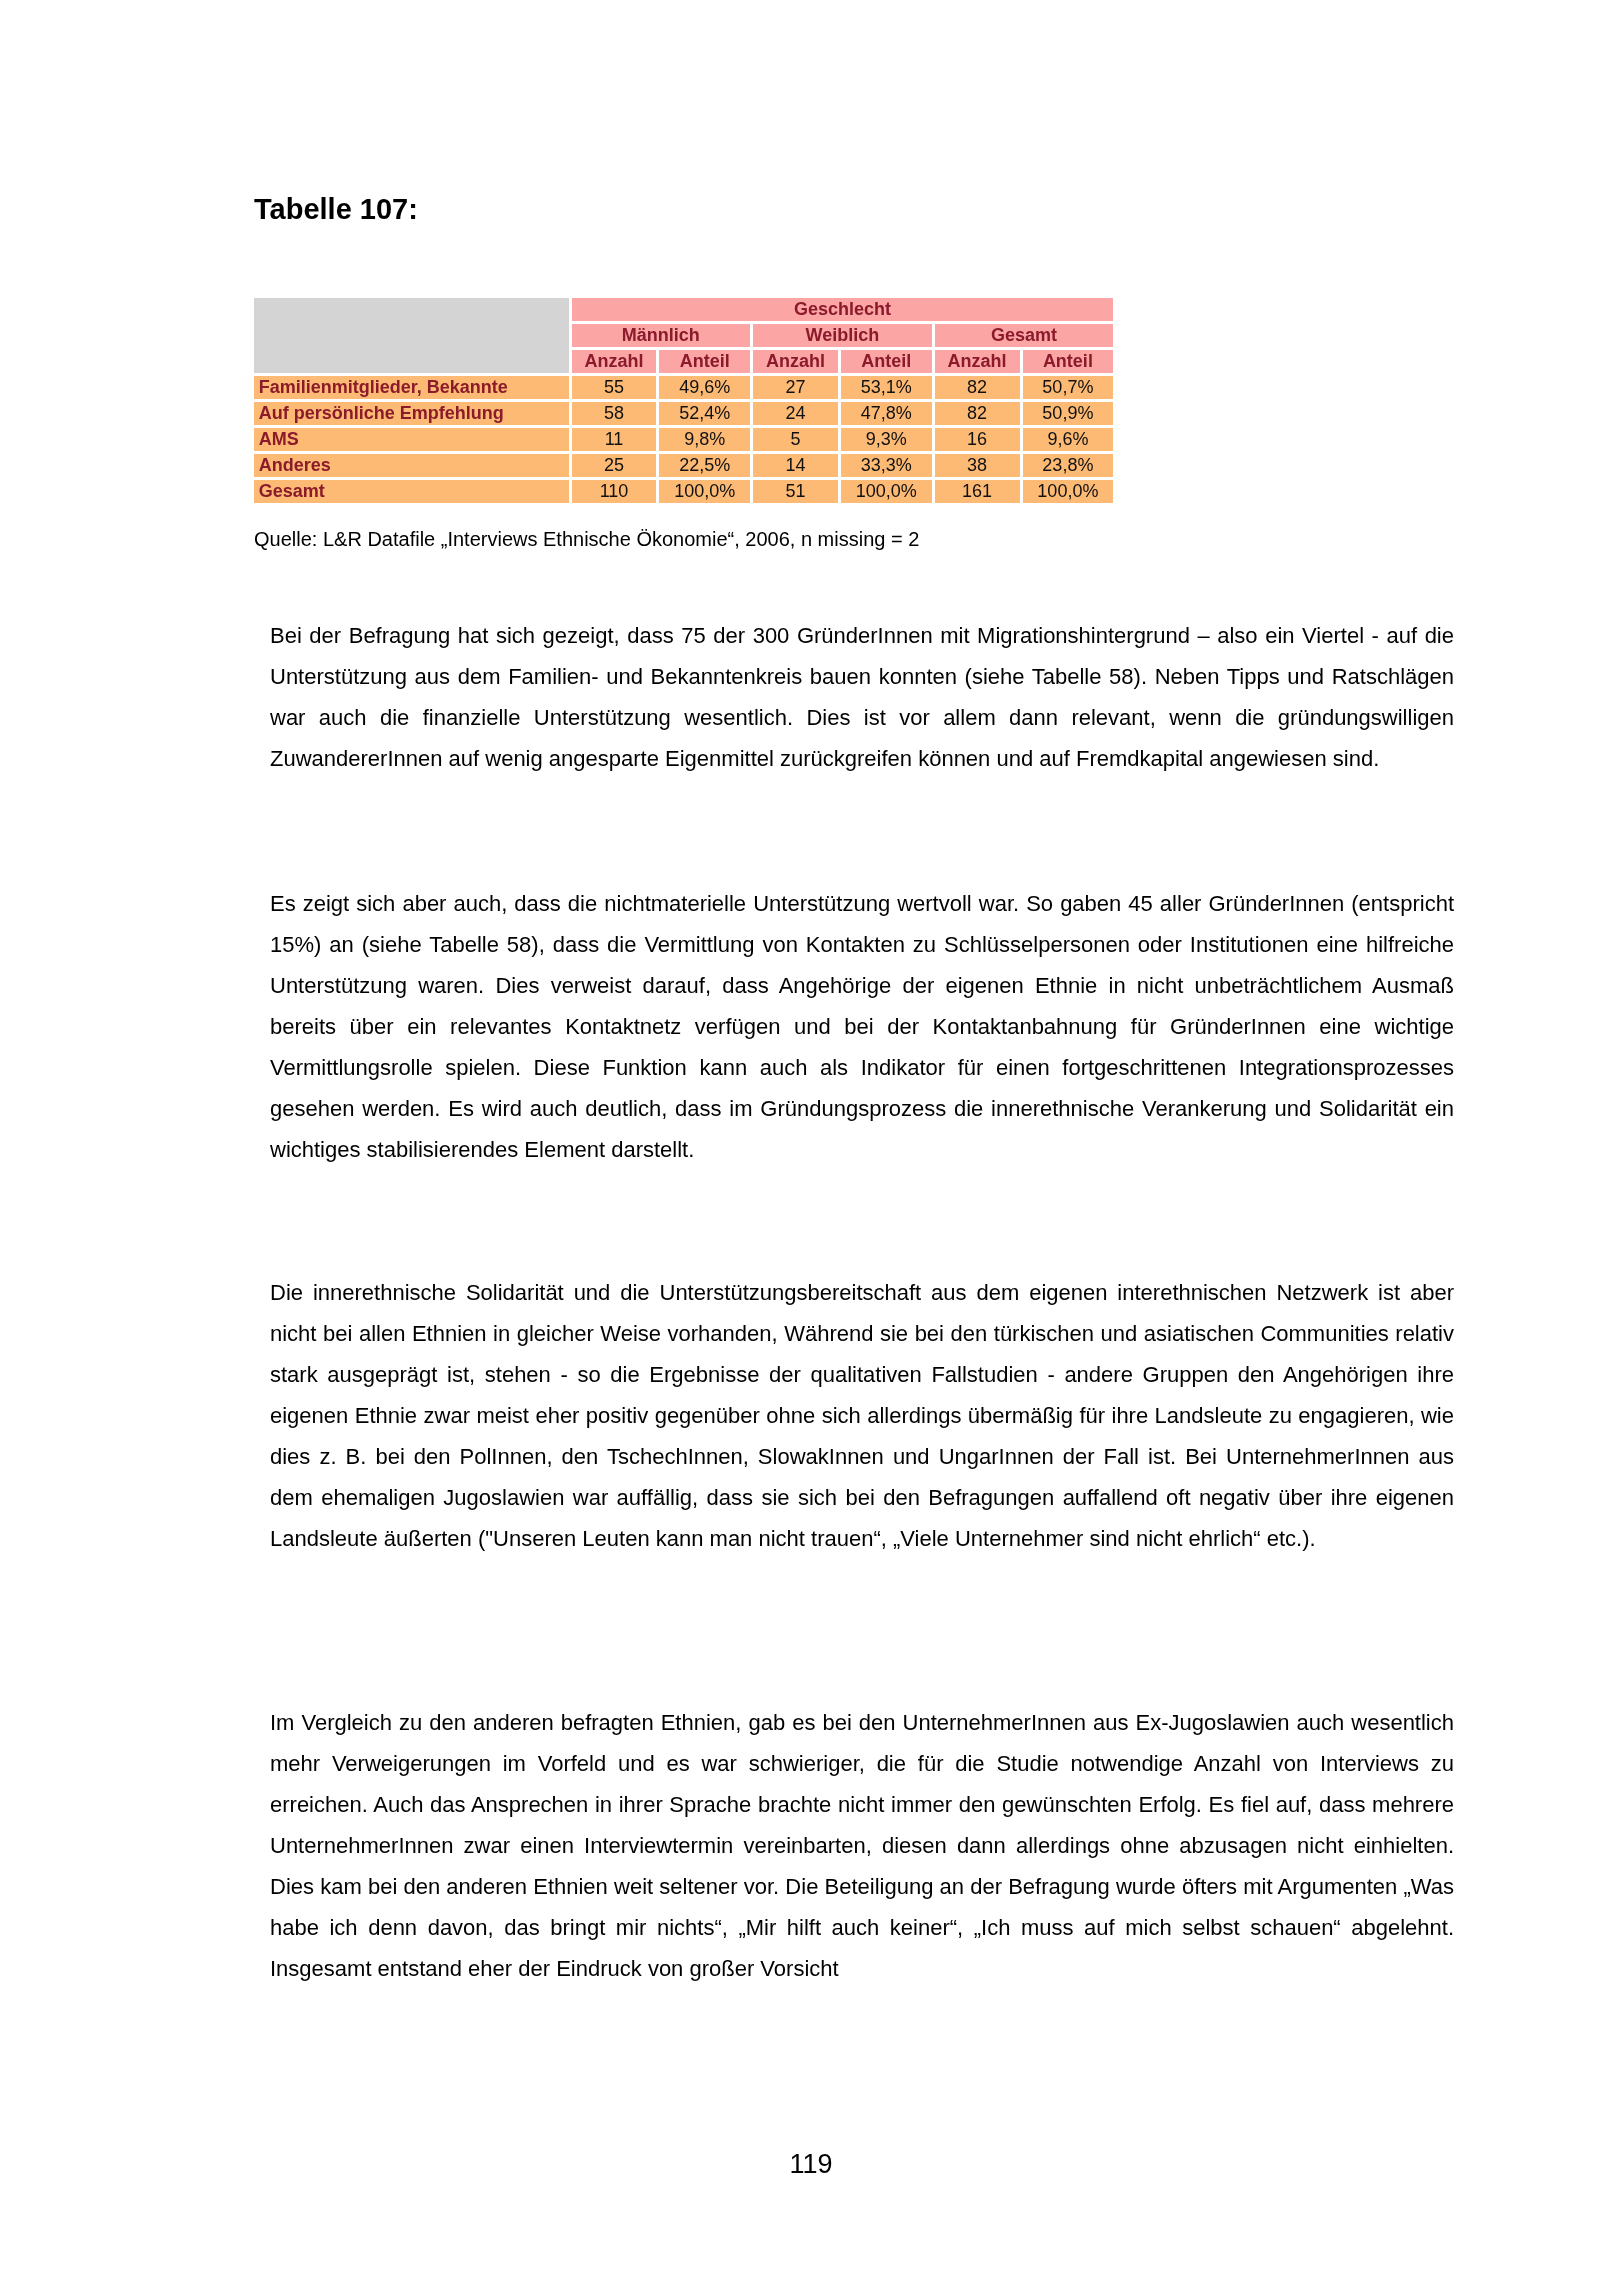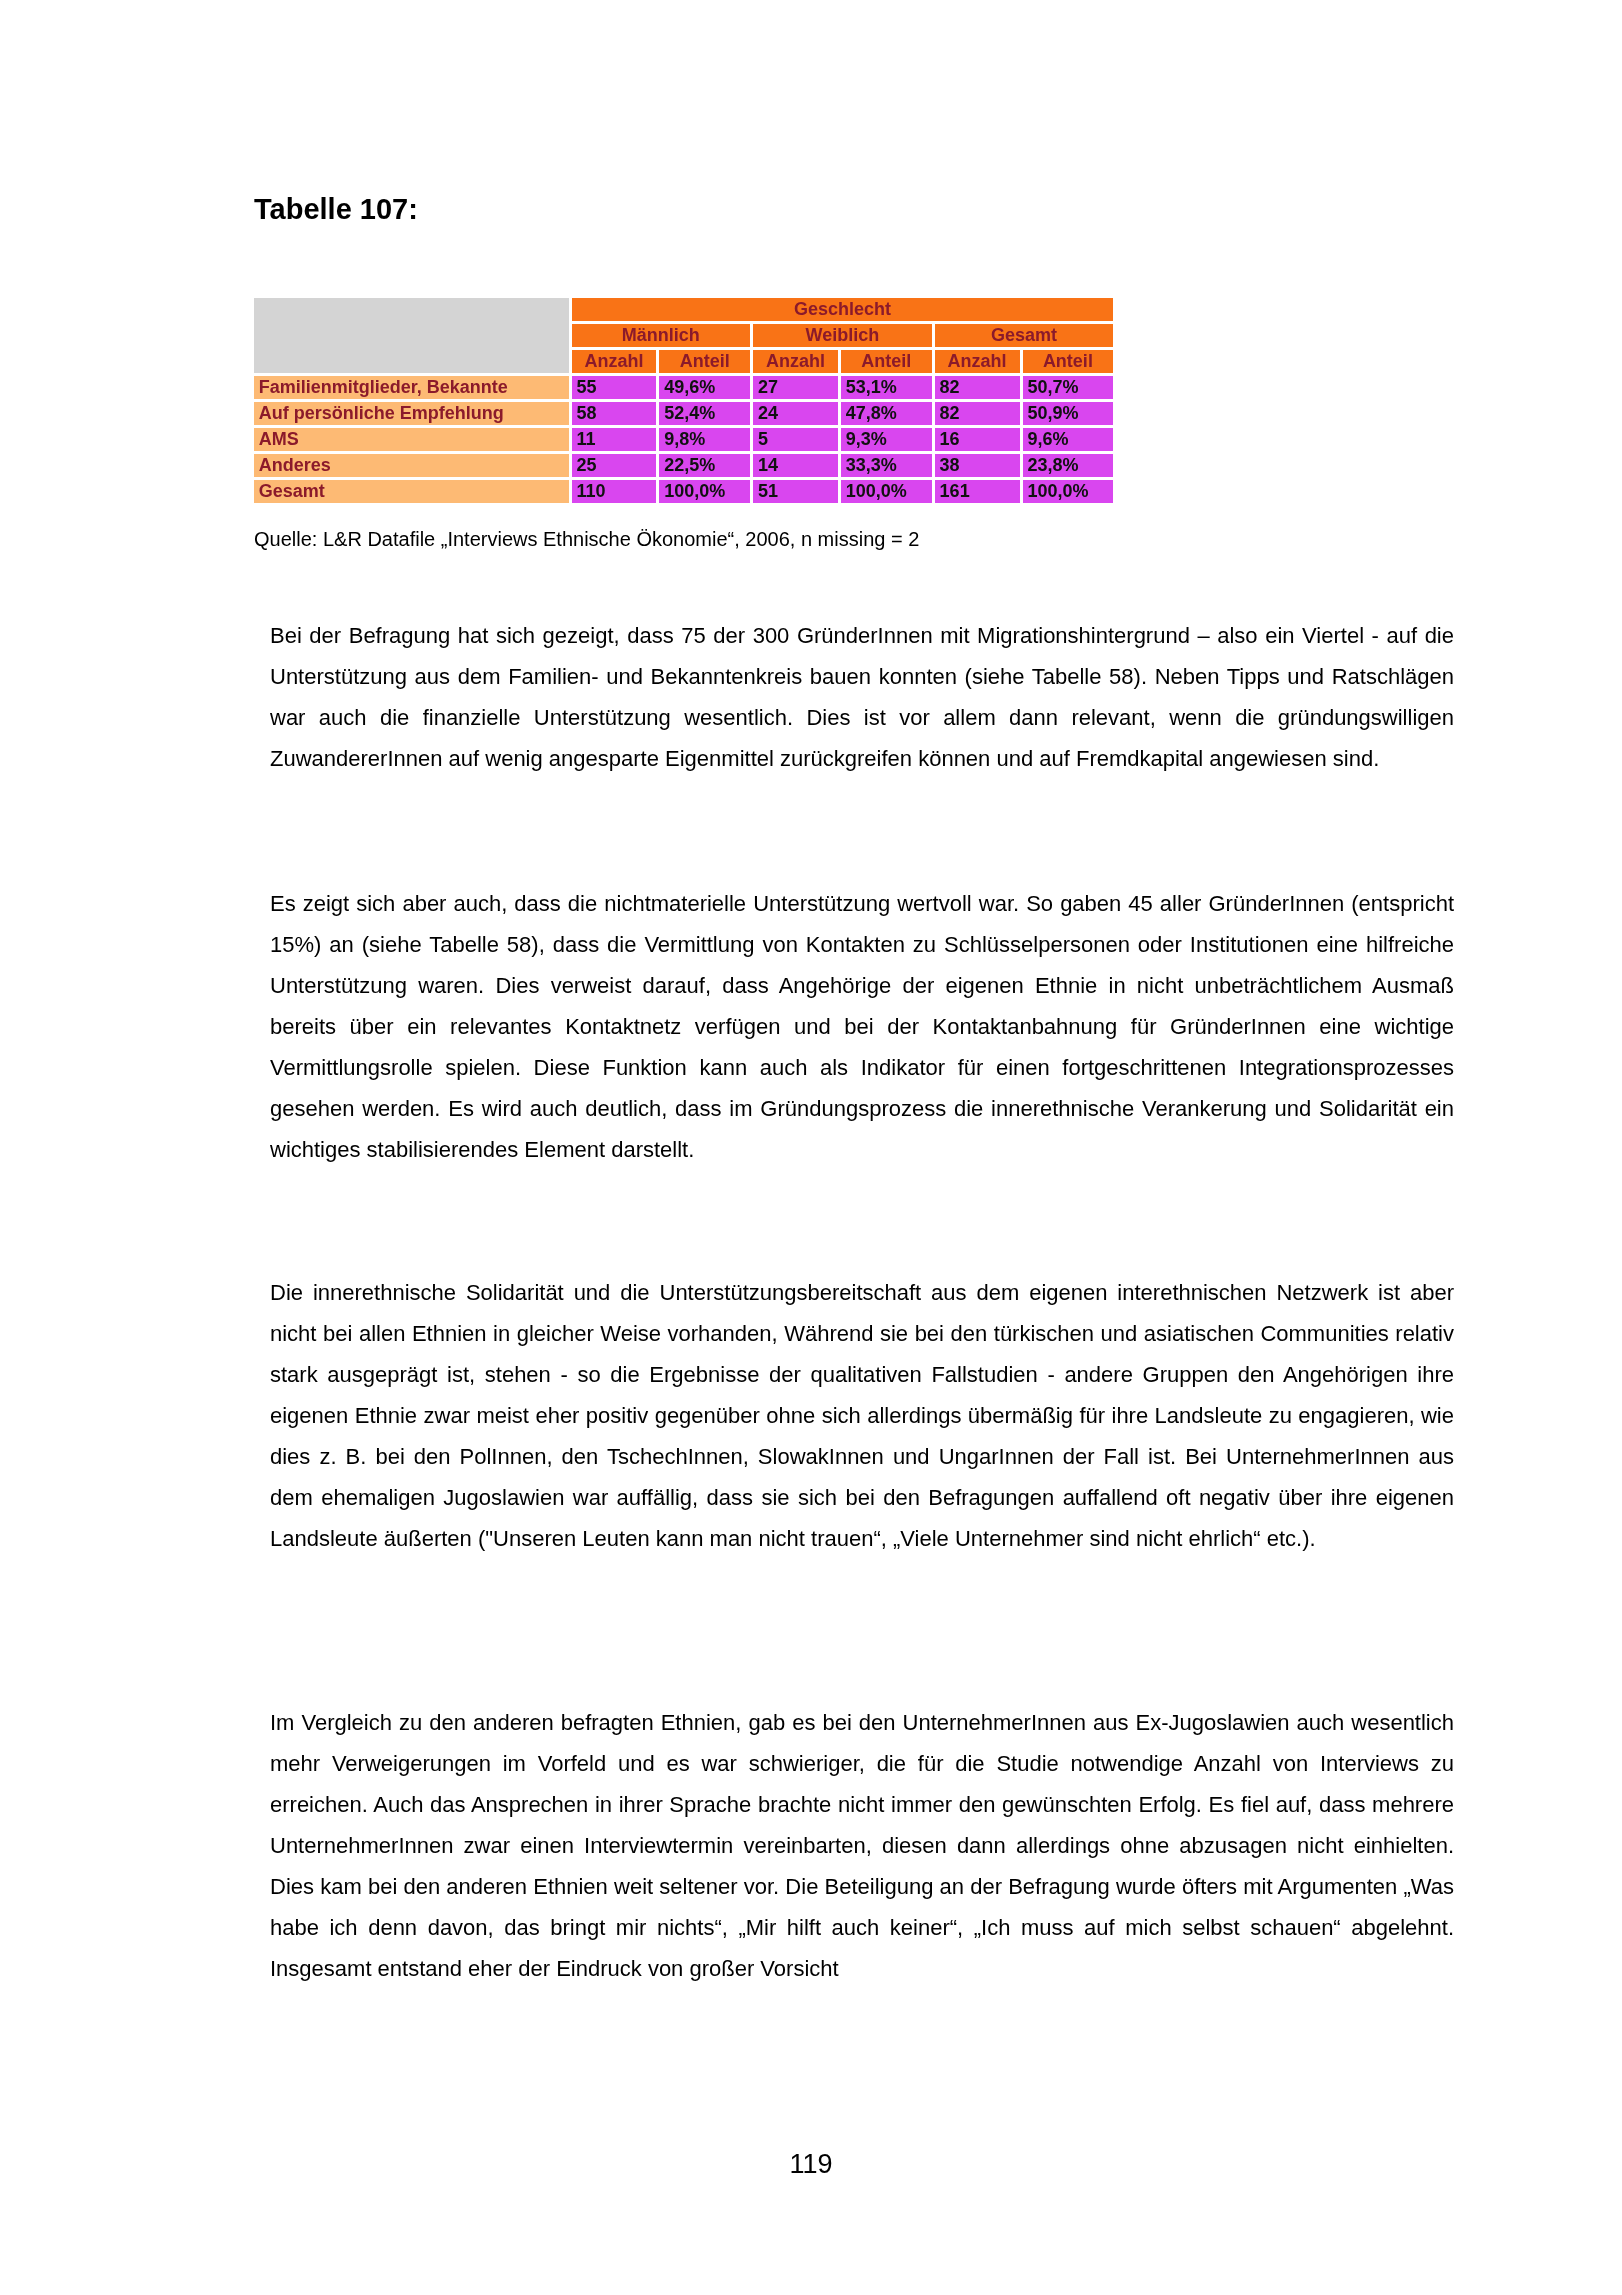--- a/index.html
+++ b/index.html
@@ -2,24 +2,24 @@
 <html style="font-size:13px"><head>
 <meta charset="utf-8">
 <style>
   html, body { margin:0; padding:0; background:#ffffff; }
   body { width:1622px; height:2295px; position:relative; font-family:"Liberation Sans", sans-serif; color:#000; overflow:hidden; }
   .caption { position:absolute; left:254px; top:188px; width:1184px; font-weight:bold; font-size:29px; line-height:42px; }
   .caption .lbl { position:absolute; left:0; top:0; }
   .caption .txt { margin-left:192px; display:block; }
   table.data { position:absolute; left:254px; top:298px; border-collapse:separate; border-spacing:3.2px 3.2px; margin:-3.2px; font-size:18px; }
   table.data td { padding:0 4.9px; height:23px; line-height:23px; white-space:nowrap; }
-  .hd { background:#f97316; color:#8b1a2b; font-weight:bold; text-align:center;margin-left:28px; }
+  .hd { background:#fca5a5; color:#8b1a2b; font-weight:bold; text-align:center;margin-left:28px; }
   .stub-h { background:#d4d4d4; width:305px; }
   .rowlbl { background:#fdba74; color:#8b1a2b; font-weight:bold; text-align:left; }
-  .num { background:#d946ef; text-align:left; color:#111;font-weight:bold; }
+  .num { background:#fdba74; text-align:center; color:#111; }
   .c-anz { width:75px; }
   .c-ant { width:81px; }
   .source { position:absolute; left:254px; top:526px; font-size:20px; line-height:26px; }
   .para { position:absolute; left:270px; width:1184px; font-size:22px; line-height:41px; text-align:justify; margin:0; }
   .pnum { position:absolute; left:0; width:1622px; top:2149px; text-align:center; font-size:27px; }
 </style>
 </head>
 <body>
 
 <div class="caption">

